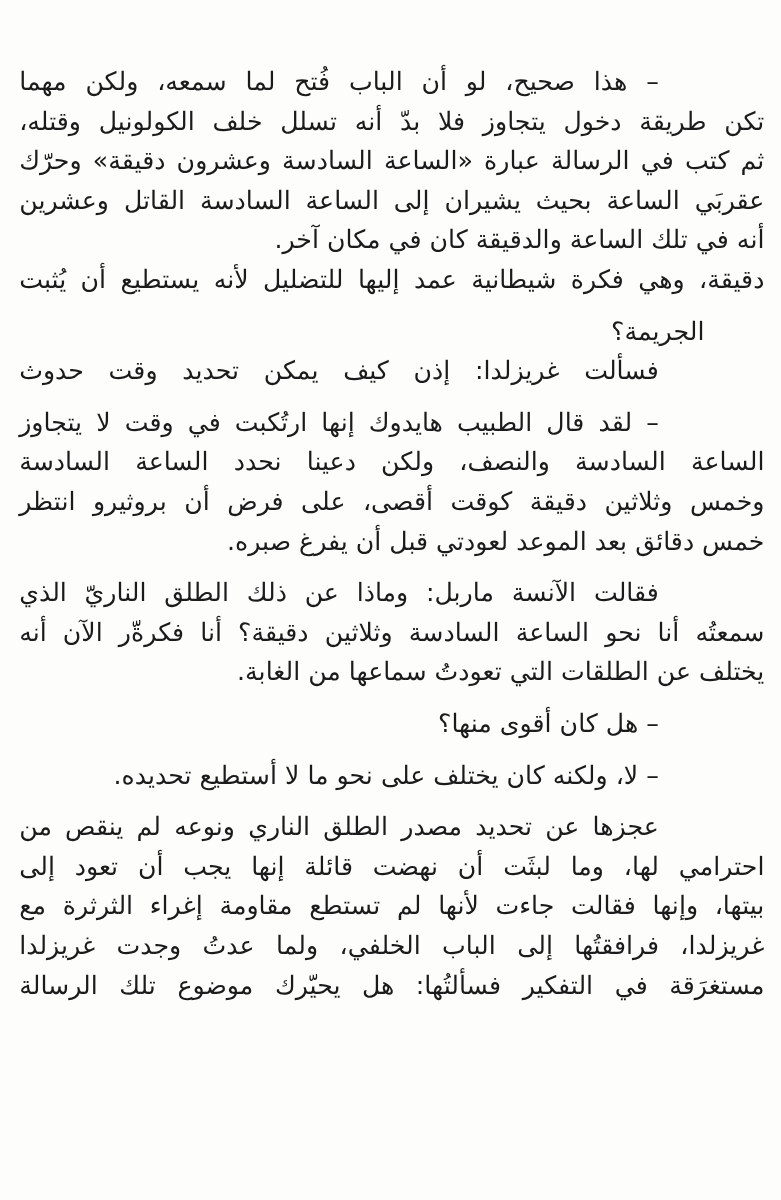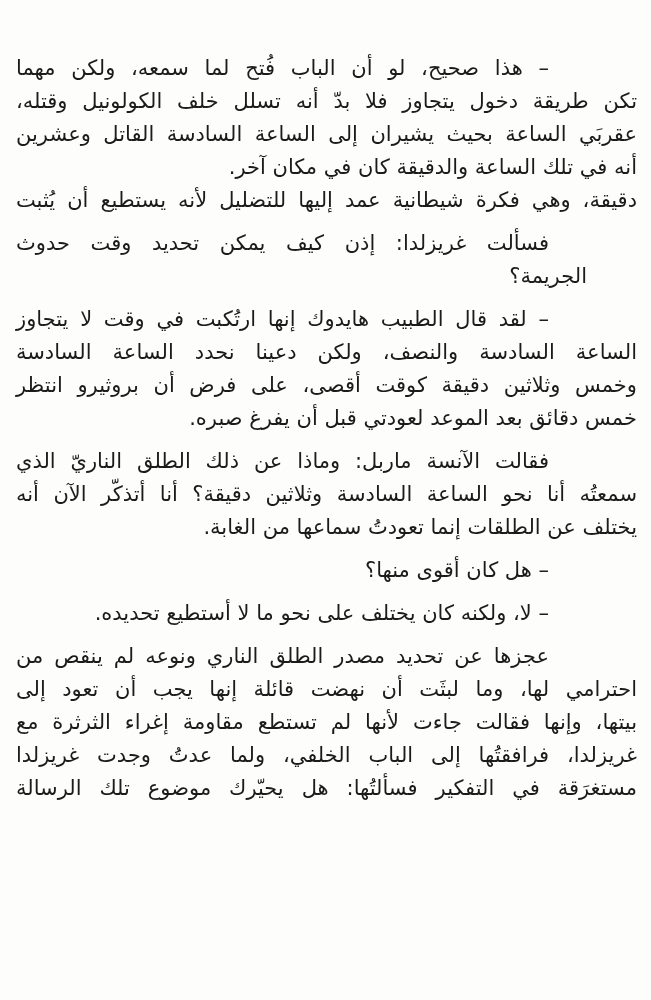--- a/index.html
+++ b/index.html
@@ -40,38 +40,39 @@
     padding-right: 50px;
   }
 </style>
 </head>
 <body>
 
 <div class="page" dir="rtl" lang="ar" style="--page-bg: #fdfdfb; --ink: #1b1b1b;">
     <div class="paragraph">
       <div class="line first">– هذا صحيح، لو أن الباب فُتح لما سمعه، ولكن مهما</div>
       <div class="line">تكن طريقة دخول يتجاوز فلا بدّ أنه تسلل خلف الكولونيل وقتله،</div>
+      <div class="line">ثم كتب في الرسالة عبارة «الساعة السادسة وعشرون دقيقة» وحرّك</div>
       <div class="line">عقربَي الساعة بحيث يشيران إلى الساعة السادسة القاتل وعشرين</div>
       <div class="line last">أنه في تلك الساعة والدقيقة كان في مكان آخر.</div>
       <div class="line">دقيقة، وهي فكرة شيطانية عمد إليها للتضليل لأنه يستطيع أن يُثبت</div>
     </div>
     <div class="paragraph">
+      <div class="line last inset">الجريمة؟</div>
       <div class="line first">فسألت غريزلدا: إذن كيف يمكن تحديد وقت حدوث</div>
-      <div class="line last inset">الجريمة؟</div>
     </div>
     <div class="paragraph">
       <div class="line first">– لقد قال الطبيب هايدوك إنها ارتُكبت في وقت لا يتجاوز</div>
       <div class="line">الساعة السادسة والنصف، ولكن دعينا نحدد الساعة السادسة</div>
       <div class="line">وخمس وثلاثين دقيقة كوقت أقصى، على فرض أن بروثيرو انتظر</div>
       <div class="line last">خمس دقائق بعد الموعد لعودتي قبل أن يفرغ صبره.</div>
     </div>
     <div class="paragraph">
       <div class="line first">فقالت الآنسة ماربل: وماذا عن ذلك الطلق الناريّ الذي</div>
-      <div class="line">سمعتُه أنا نحو الساعة السادسة وثلاثين دقيقة؟ أنا أتذكّر الآن أنه</div>
-      <div class="line last">يختلف عن الطلقات إنما تعودتُ سماعها من الغابة.</div>
+      <div class="line">سمعتُه أنا نحو الساعة السادسة وثلاثين دقيقة؟ أنا فكرةّر الآن أنه</div>
+      <div class="line last">يختلف عن الطلقات التي تعودتُ سماعها من الغابة.</div>
     </div>
     <div class="paragraph">
       <div class="line first last">– هل كان أقوى منها؟</div>
     </div>
     <div class="paragraph">
       <div class="line first last">– لا، ولكنه كان يختلف على نحو ما لا أستطيع تحديده.</div>
     </div>
     <div class="paragraph">
       <div class="line first">عجزها عن تحديد مصدر الطلق الناري ونوعه لم ينقص من</div>
       <div class="line">احترامي لها، وما لبثَت أن نهضت قائلة إنها يجب أن تعود إلى</div>

